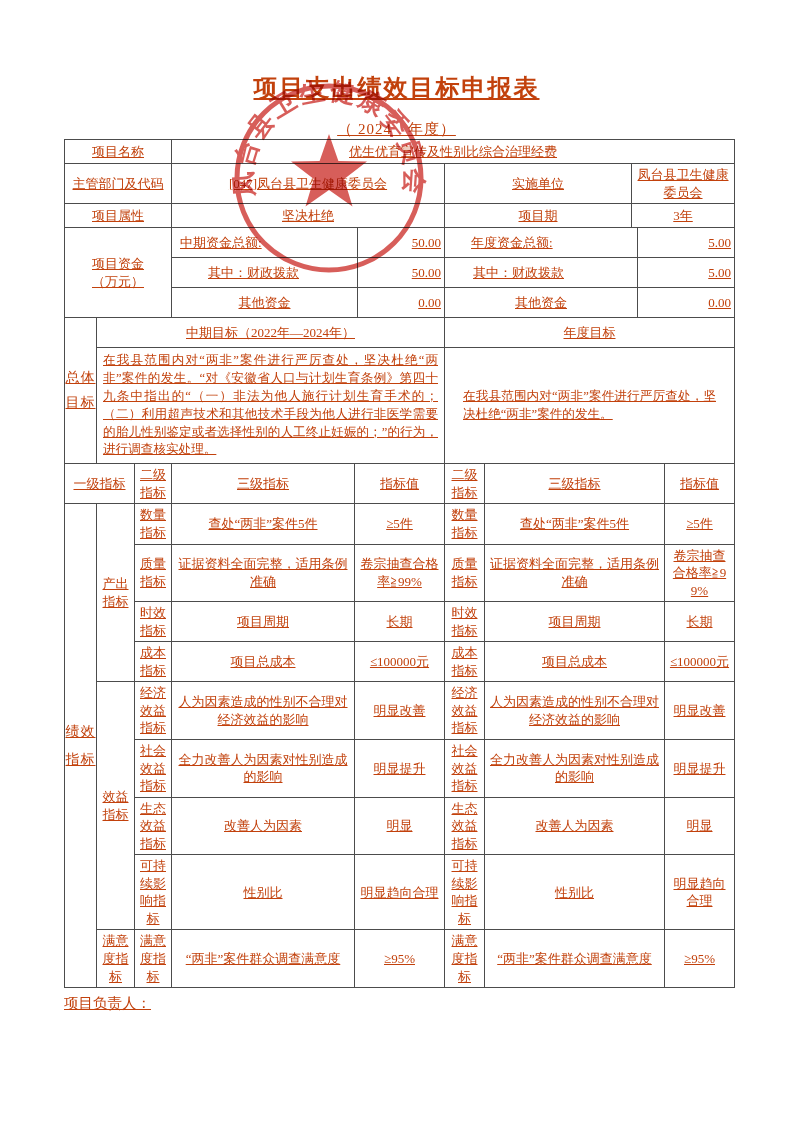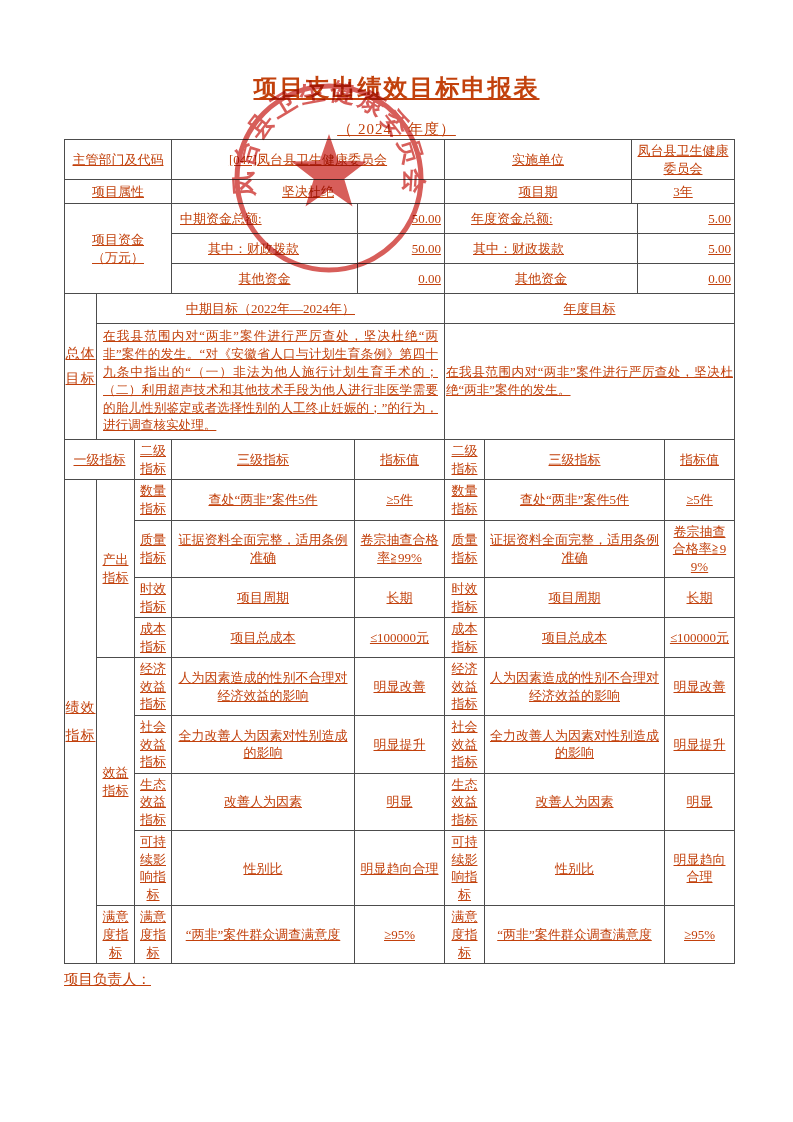--- a/index.html
+++ b/index.html
@@ -91,20 +91,24 @@
   <div class="sheet">
 
     <table class="first">
       <colgroup>
           <col style="width:107px">
           <col style="width:273px">
           <col style="width:187px">
           <col style="width:103px">
         </colgroup>
       <tbody>
+          <tr style="height:24px">
+        <td>项目名称</td>
+        <td colspan="3">优生优育宣传及性别比综合治理经费</td>
+      </tr>
       <tr style="height:32px">
         <td>主管部门及代码</td>
         <td>[047]凤台县卫生健康委员会</td>
         <td>实施单位</td>
         <td>凤台县卫生健康委员会</td>
       </tr>
       <tr style="height:24px">
         <td>项目属性</td>
         <td>坚决杜绝</td>
         <td>项目期</td>
@@ -152,21 +156,21 @@
           <col style="width:290px">
         </colgroup>
       <tbody>
           <tr style="height:30px">
         <td rowspan="2" class="vtext" style="line-height:1.75">总体目标</td>
         <td>中期目标（2022年—2024年）</td>
         <td>年度目标</td>
       </tr>
       <tr style="height:87px">
         <td class="goal-body">在我县范围内对“两非”案件进行严厉查处，坚决杜绝“两非”案件的发生。“对《安徽省人口与计划生育条例》第四十九条中指出的“（一）非法为他人施行计划生育手术的；（二）利用超声技术和其他技术手段为他人进行非医学需要的胎儿性别鉴定或者选择性别的人工终止妊娠的；”的行为，进行调查核实处理。</td>
-        <td class="goal-body" style="padding:4px 1px">在我县范围内对“两非”案件进行严厉查处，坚决杜绝“两非”案件的发生。</td>
+        <td class="goal-body" style="padding:4px 18px">在我县范围内对“两非”案件进行严厉查处，坚决杜绝“两非”案件的发生。</td>
       </tr>
     </tbody>
       </table>
 
     <table>
       <colgroup>
         <col style="width:32px">
           <col style="width:38px">
           <col style="width:37px">
         <col style="width:183px">

